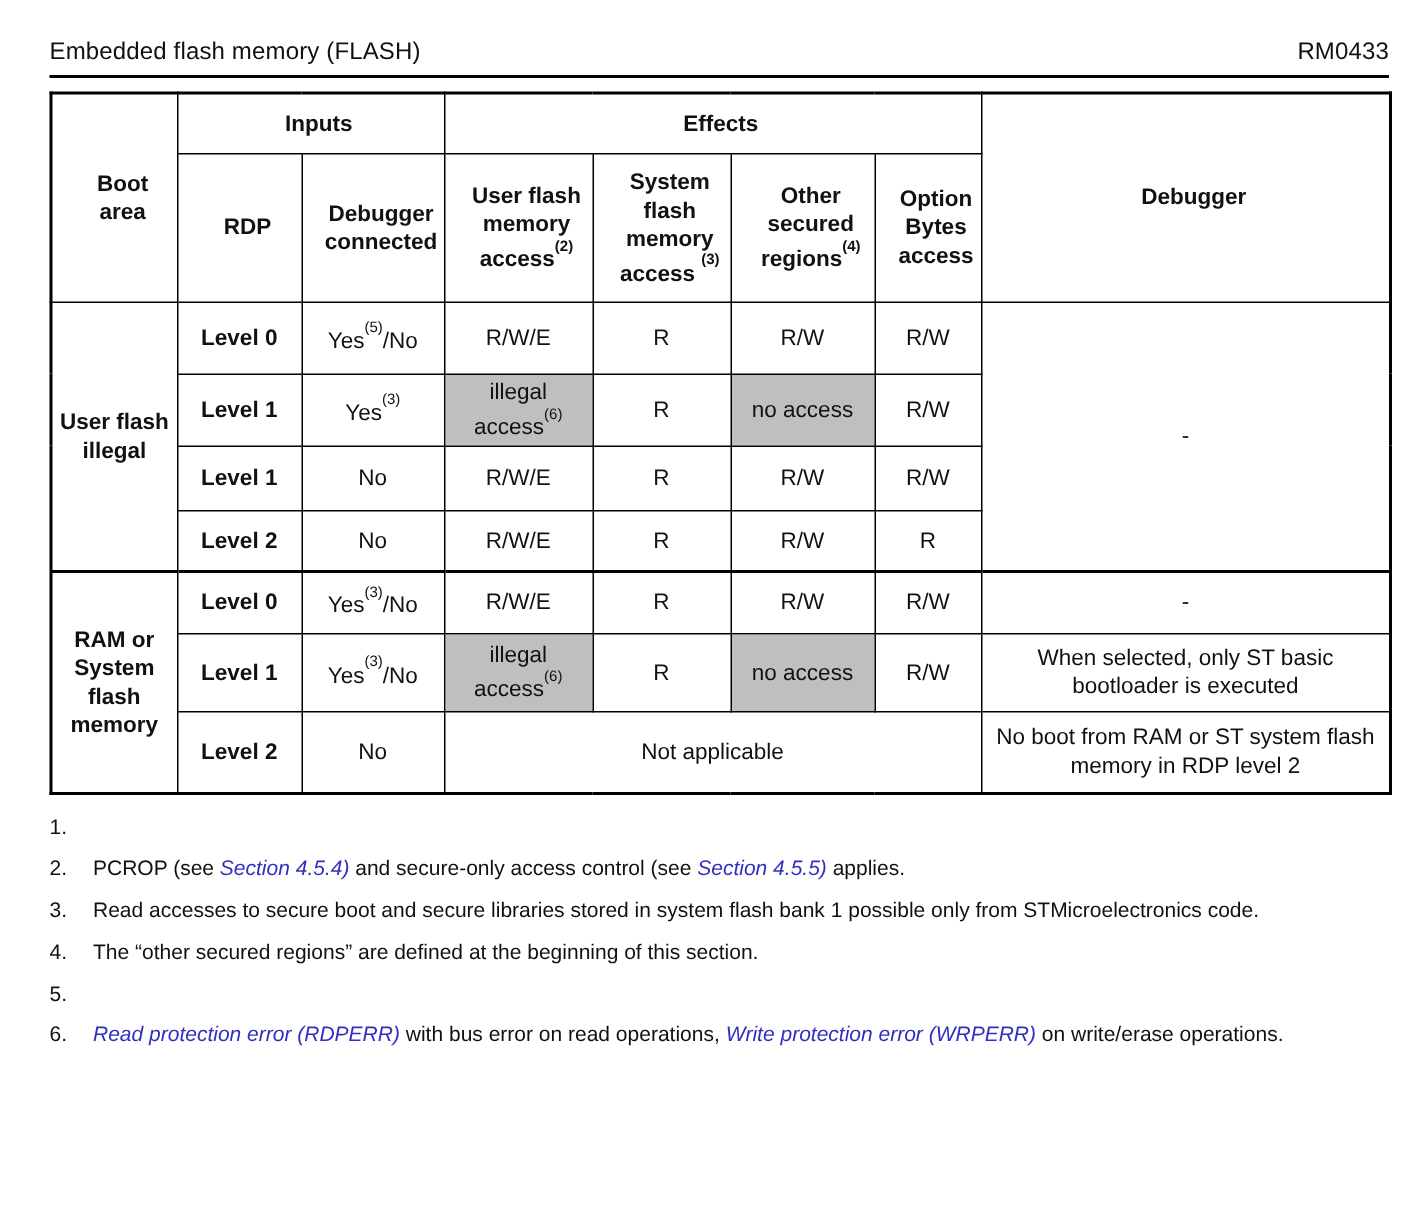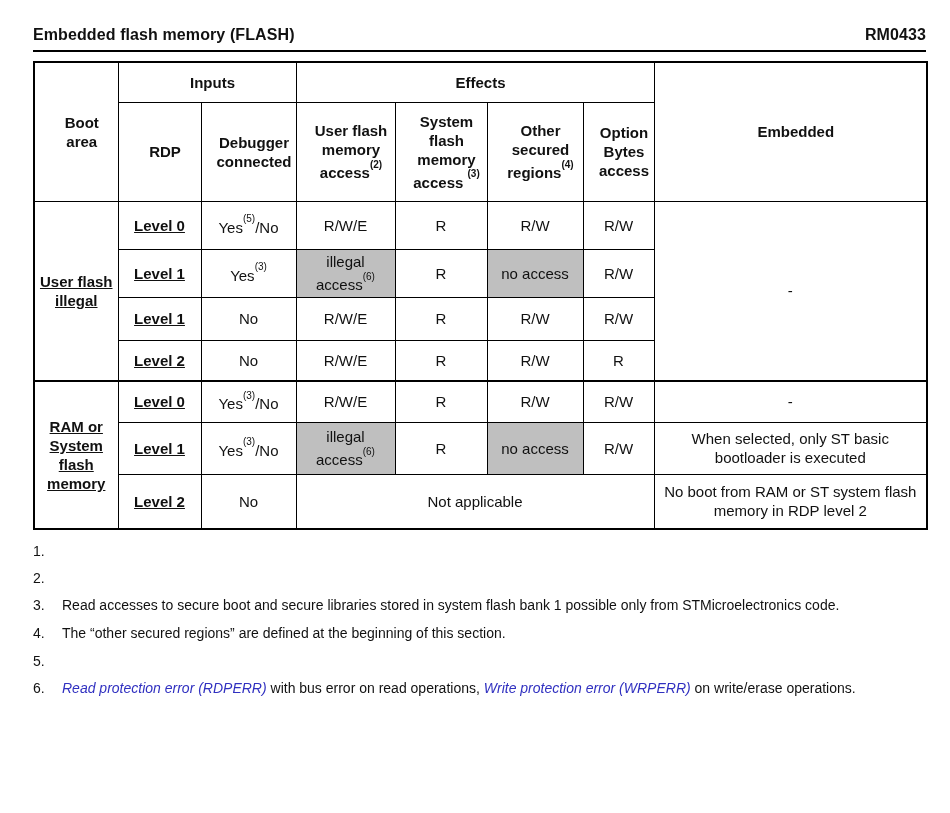--- a/index.html
+++ b/index.html
@@ -8,38 +8,38 @@
     width:950px; height:813px;
     font-family:"Liberation Sans", sans-serif;
     color:#111;
     overflow:hidden;
   }
   .page { padding-top:26px; padding-left:33px; width:950px; }
   .content { width:893px; }
 
   
   .doc-header { display:flex; justify-content:space-between; align-items:baseline;
-    font-weight:bold; font-size:16px; letter-spacing:0.1px; }
+    font-weight:normal; font-size:16px; letter-spacing:0.1px; }
   .header-rule { border-bottom:2px solid #000; margin-top:6px; }
 
   
   .table-title { text-align:center; font-weight:bold; font-size:16px; margin-top:40px; }
   .sup-title { font-size:11px; position:relative; top:-1px; font-weight:bold; }
 
   
   table.prot { border-collapse:collapse; table-layout:fixed; width:893px;
     margin-top:9px; border:2px solid #000; }
   table.prot th, table.prot td {
     border:1px solid #000; vertical-align:middle; text-align:center;
     font-size:15px; padding:2px 4px; line-height:19px; overflow:hidden;
   }
   table.prot th { font-weight:bold;padding-left:15px; }
   th.hb, td.hb { border-bottom:3px solid #000; }
   tr.gsep > td { border-top:2px solid #000; }
-  td.bold { font-weight:bold;text-decoration:underline; }
+  td.bold { font-weight:bold; }
   td.comment { text-align:left; padding:4px 14px 4px 8px; }
   td.shaded { background:#bfbfbf; }
   .sup { font-size:10px; position:relative; top:-4.5px; font-weight:inherit; }
 
   tr.hr1 { height:40px; }
   tr.hr2 { height:99px; }
   tr.br1 { height:48px; }
   tr.br2 { height:48px; }
   tr.br3 { height:43px; }
   tr.br4 { height:41px; }
@@ -76,21 +76,21 @@
           <col style="width:92px">
           <col style="width:96px">
         <col style="width:71px">
           <col style="width:273px">
       </colgroup>
       <thead>
         <tr class="hr1">
           <th rowspan="2" class="hb">Boot area</th>
           <th colspan="2">Inputs</th>
           <th colspan="4">Effects</th>
-          <th rowspan="2" class="hb">Embedded</th>
+          <th rowspan="2" class="hb">Debugger</th>
         </tr>
         <tr class="hr2">
           <th class="hb">RDP</th>
           <th class="hb">Debugger connected</th>
           <th class="hb"><span>User flash memory access</span><sup class="sup">(2)</sup></th>
           <th class="hb"><span>System flash memory access</span> <sup class="sup">(3)</sup></th>
           <th class="hb"><span>Other secured regions</span><sup class="sup">(4)</sup></th>
           <th class="hb">Option Bytes access</th>
         </tr>
       </thead>
@@ -156,20 +156,21 @@
         </tr>
       </tbody>
     </table>
 
     <div class="footnotes">
       <div class="fn">
         <span class="fn-num">1.</span>
       </div>
       <div class="fn">
         <span class="fn-num">2.</span>
+        <span class="fn-text"><span>PCROP (see </span><span class="fn-link">Section 4.5.4)</span><span> and secure-only access control (see </span><span class="fn-link">Section 4.5.5)</span><span> applies.</span></span>
       </div>
       <div class="fn">
         <span class="fn-num">3.</span>
         <span class="fn-text">Read accesses to secure boot and secure libraries stored in system flash bank 1 possible only from STMicroelectronics code.</span>
       </div>
       <div class="fn">
         <span class="fn-num">4.</span>
         <span class="fn-text">The “other secured regions” are defined at the beginning of this section.</span>
       </div>
       <div class="fn">

